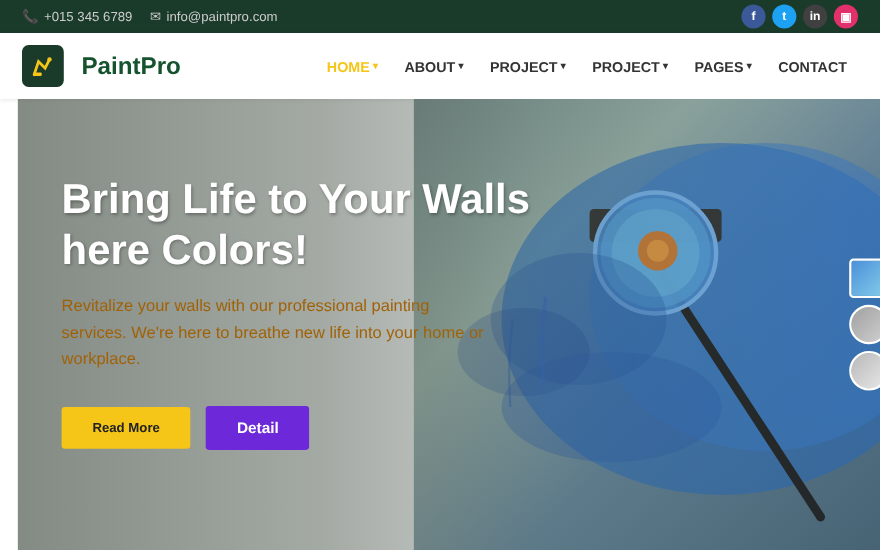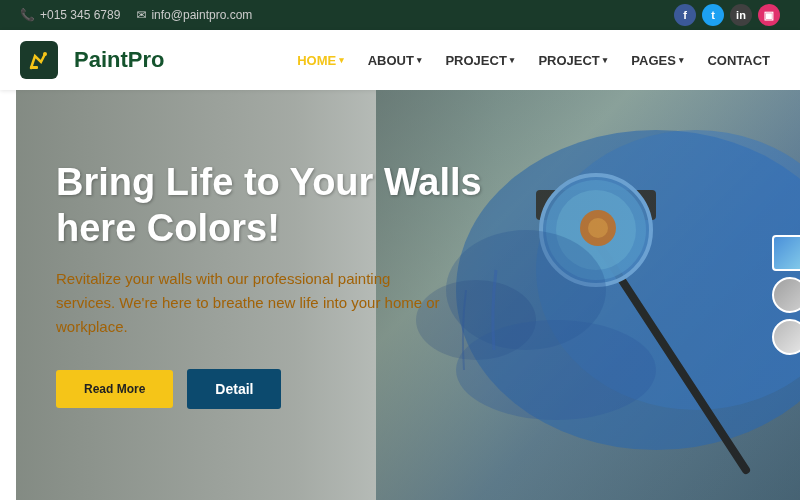--- a/index.html
+++ b/index.html
@@ -121,21 +121,21 @@
       background: #f5c518;
       color: #222;
       border: none;
       padding: 12px 28px;
       font-size: 12px;
       font-weight: 700;
       cursor: pointer;
       border-radius: 3px;
     }
     .btn-detail {
-      background: #0c4a6e;
+      background: #6d28d9;
       color: white;
       border: none;
       padding: 12px 28px;
       font-size: 14px;
       font-weight: 700;
       cursor: pointer;
       border-radius: 3px;
     }
 
     

